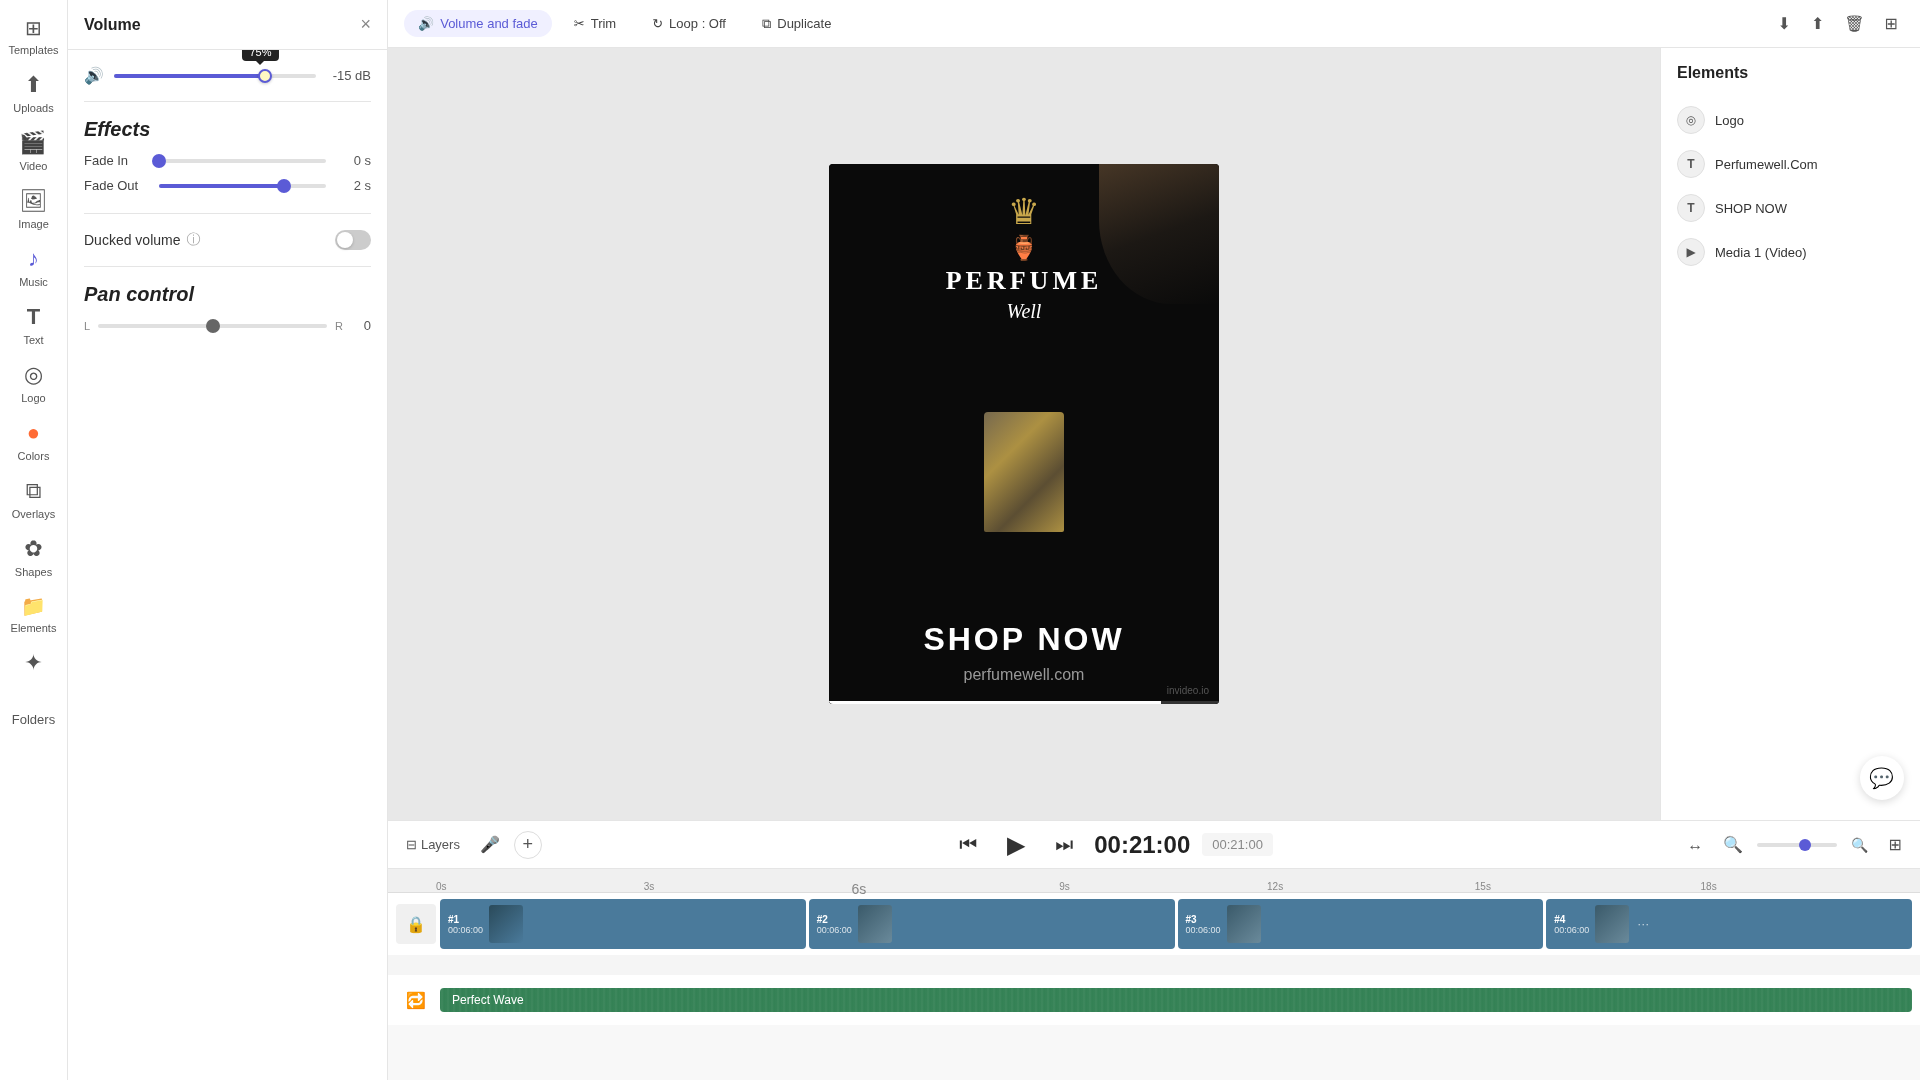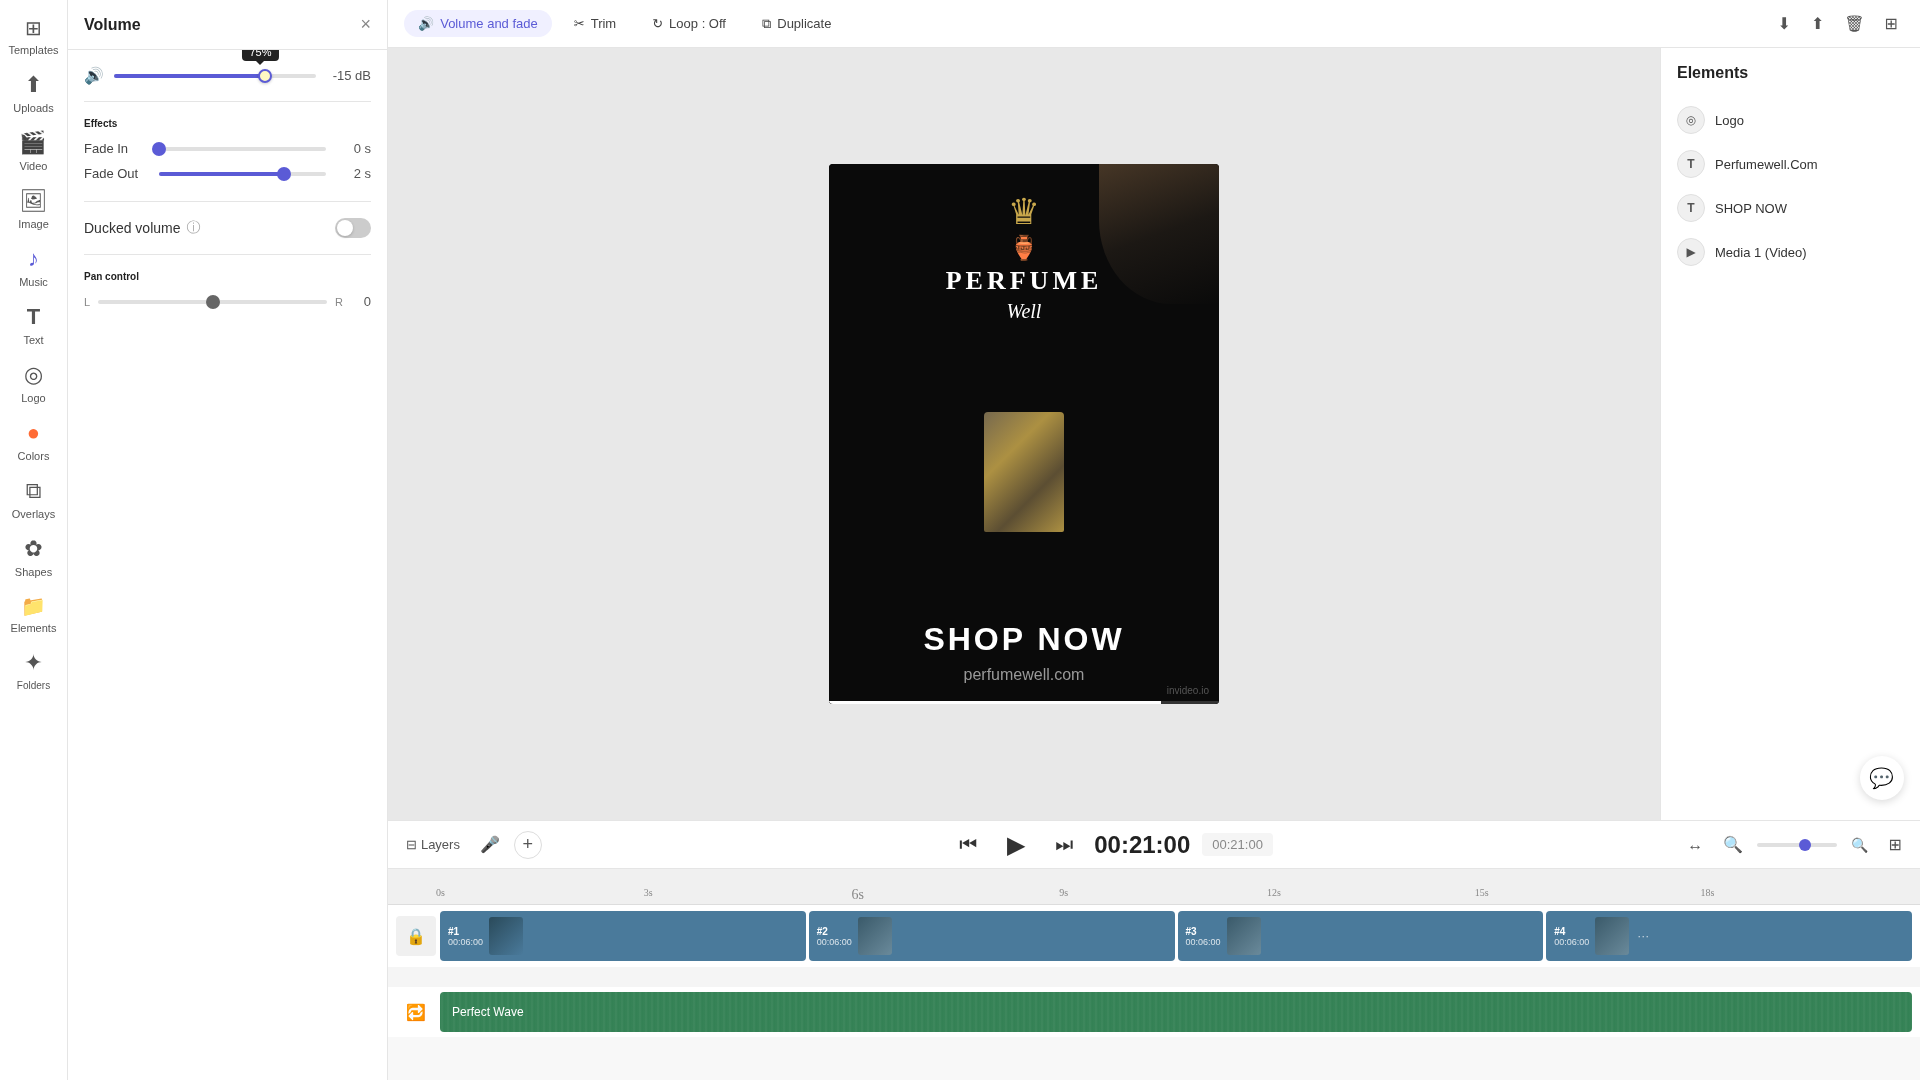--- a/index.html
+++ b/index.html
@@ -15,21 +15,21 @@
     .sidebar-item-wrapper { position: relative; width: 100%; display: flex; justify-content: center; }
 
     
     .panel { width: 320px; background: #fff; border-right: 1px solid #e5e5e5; display: flex; flex-direction: column; overflow: hidden; }
     .panel-header { display: flex; align-items: center; justify-content: space-between; padding: 14px 16px; border-bottom: 1px solid #e5e5e5; }
     .panel-title { font-size: 16px; font-weight: 600; color: #222; }
     .panel-close { cursor: pointer; color: #888; font-size: 18px; }
     .panel-content { padding: 16px; flex: 1; overflow-y: auto; }
 
     
-    .section-title { font-size: 10px; font-weight: 600; color: #222; margin-bottom: 12px; }
+    .section-title { font-size: 20px; font-weight: 600; color: #222; margin-bottom: 12px; font-style: italic; }
     .volume-row { display: flex; align-items: center; gap: 10px; margin-bottom: 16px; }
     .volume-icon { color: #888; font-size: 16px; }
     .slider-container { flex: 1; position: relative; height: 4px; background: #e0e0e0; border-radius: 2px; }
     .slider-track { height: 4px; background: #5b5bd6; border-radius: 2px; position: absolute; top: 0; left: 0; }
     .slider-thumb { width: 14px; height: 14px; background: #fef9c3; border: 2px solid #5b5bd6; border-radius: 50%; position: absolute; top: 50%; transform: translate(-50%, -50%); cursor: pointer; box-shadow: 0 1px 3px rgba(0,0,0,0.2); }
     .slider-tooltip { position: absolute; background: #222; color: #fff; font-size: 11px; padding: 3px 7px; border-radius: 4px; top: -28px; transform: translateX(-50%); white-space: nowrap; }
     .slider-tooltip::after { content: ''; position: absolute; top: 100%; left: 50%; transform: translateX(-50%); border: 4px solid transparent; border-top-color: #222; }
     .volume-value { color: #555; font-size: 13px; min-width: 45px; text-align: right; }
 
     
@@ -145,21 +145,21 @@
     <div class="sidebar-item">
       <span style="font-size:22px;">✿</span>
       <span style="font-size:11px;color:#555;">Shapes</span>
     </div>
     <div class="sidebar-item">
       <span style="font-size:20px;">📁</span>
       <span style="font-size:11px;color:#555;">Elements</span>
     </div>
     <div class="sidebar-item">
       <span style="font-size:22px;">✦</span>
-      <span style="font-size:10px;color:#555;">Folders</span>
+      <span style="font-size:13px;color:#555;margin-top:32px;">Folders</span>
     </div>
   </div>
 
   <div class="panel">
     <div class="panel-header">
       <span class="panel-title">Volume</span>
       <span class="panel-close">×</span>
     </div>
 
     <div class="panel-content">
@@ -339,21 +339,21 @@
           <div class="zoom-slider">
             <div class="zoom-thumb"></div>
           </div>
           <button class="toolbar-icon-btn" style="font-size:14px;">🔍</button>
           <button class="toolbar-icon-btn">⊞</button>
         </div>
       </div>
 
       <div class="timeline">
 
-        <div style="display:flex;height:36px;background:#f0f0f0;border-bottom:1px solid #ddd;padding-left:48px;align-items:center;font-family:Liberation Serif, serif;">
+        <div style="display:flex;height:24px;background:#f0f0f0;border-bottom:1px solid #ddd;padding-left:48px;align-items:center;">
           <div style="display:flex;width:100%;position:relative;">
             <span style="position:absolute;left:0;font-size:10px;color:#888;">0s</span>
             <span style="position:absolute;left:14%;font-size:10px;color:#888;text-align:right;">3s</span>
             <span style="position:absolute;left:28%;font-size:14px;color:#888;">6s</span>
             <span style="position:absolute;left:42%;font-size:10px;color:#888;text-align:right;">9s</span>
             <span style="position:absolute;left:56%;font-size:10px;color:#888;">12s</span>
             <span style="position:absolute;left:70%;font-size:10px;color:#888;">15s</span>
             <span style="position:absolute;left:84%;font-size:10px;color:#888;margin-left:18px;">18s</span>
           </div>
         </div>
@@ -396,21 +396,21 @@
             </div>
           </div>
         </div>
 
         <div style="height:20px;background:#f5f5f5;"></div>
 
         <div style="display:flex;align-items:center;height:50px;padding:4px 8px;background:#fff;">
           <div style="width:40px;height:40px;display:flex;align-items:center;justify-content:center;margin-right:4px;">
             <span style="font-size:16px;color:#555;">🔁</span>
           </div>
-          <div style="flex:1;height:40px;background:#2d7d4f;border-radius:4px;display:flex;align-items:center;padding:0 12px;position:relative;overflow:hidden;">
+          <div style="flex:1;height:24px;background:#2d7d4f;border-radius:4px;display:flex;align-items:center;padding:0 12px;position:relative;overflow:hidden;">
 
             <div style="position:absolute;inset:0;background:repeating-linear-gradient(90deg,rgba(255,255,255,0.05) 0px,rgba(255,255,255,0.15) 2px,rgba(255,255,255,0.05) 4px,rgba(255,255,255,0.08) 6px);opacity:0.6;"></div>
             <span style="color:#fff;font-size:12px;font-weight:500;z-index:1;">Perfect Wave</span>
           </div>
         </div>
       </div>
     </div>
   </div>
 </div>
 

